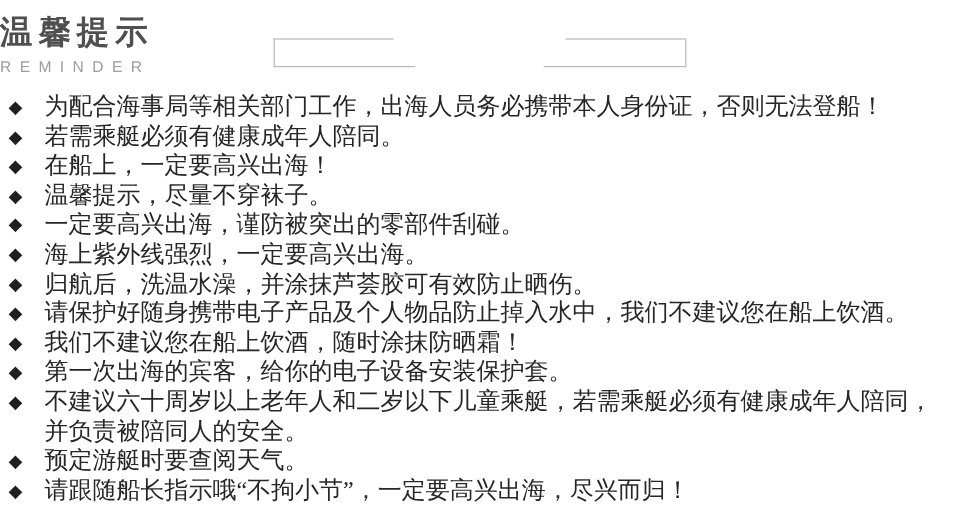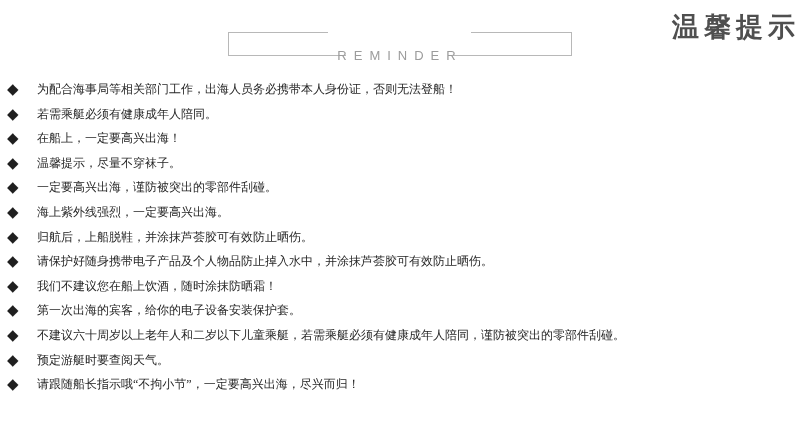--- a/index.html
+++ b/index.html
@@ -9,32 +9,32 @@
     height: 436px;
     background: #ffffff;
     overflow: hidden;
     font-family: "Liberation Serif", "DejaVu Serif", serif;
   }
   
   .header { position: absolute; top: 0; left: 0; width: 100%; height: 72px; }
   .title {
     position: absolute;
     top: 12px; left: 0; width: 100%;
-    text-align: right;
+    text-align: left;
     font-family: "Liberation Sans", "DejaVu Sans", sans-serif;
     font-size: 27px;
     font-weight: bold;
     letter-spacing: 5px;
     color: #4f4f4f;
     line-height: 30px;
   }
   .subtitle {
     position: absolute;
     top: 48px; left: 0; width: 100%;
-    text-align: center;
+    text-align: left;
     font-family: "Liberation Sans", "DejaVu Sans", sans-serif;
     font-size: 13px;
     letter-spacing: 7px;
     color: #9c9c9c;
     line-height: 15px;
   }
   .hline, .vline { position: absolute; background: #b8b8b8; }
   .hline { height: 1px; }
   .vline { width: 1px; }
   .line-top-left    { top: 32px; left: 228px; width: 100px; }
@@ -57,21 +57,21 @@
     padding-left: 7px;
     box-sizing: border-box;
     flex: 0 0 37px;
     font-family: "DejaVu Sans", sans-serif;
     font-size: 15px;
     line-height: 24.6px;
     color: #1f1f1f;
   }
   .txt {
     flex: 1;
-    font-size: 12px;
+    font-size: 20px;
     line-height: 24.6px;
     color: #262626;
   }
 </style>
 </head>
 <body>
 
 <div class="page">
 
   <div class="header">
@@ -105,37 +105,37 @@
     <li>
       <span class="bullet">◆</span>
       <span class="txt">一定要高兴出海，谨防被突出的零部件刮碰。</span>
     </li>
     <li>
       <span class="bullet">◆</span>
       <span class="txt">海上紫外线强烈，一定要高兴出海。</span>
     </li>
     <li>
       <span class="bullet">◆</span>
-      <span class="txt">归航后，上船脱鞋，并涂抹芦荟胶可有效防止晒伤。</span>
+      <span class="txt">归航后，洗温水澡，并涂抹芦荟胶可有效防止晒伤。</span>
     </li>
     <li>
       <span class="bullet">◆</span>
-      <span class="txt">请保护好随身携带电子产品及个人物品防止掉入水中，并涂抹芦荟胶可有效防止晒伤。</span>
+      <span class="txt">请保护好随身携带电子产品及个人物品防止掉入水中，我们不建议您在船上饮酒。</span>
     </li>
     <li>
       <span class="bullet">◆</span>
       <span class="txt">我们不建议您在船上饮酒，随时涂抹防晒霜！</span>
     </li>
     <li>
       <span class="bullet">◆</span>
       <span class="txt">第一次出海的宾客，给你的电子设备安装保护套。</span>
     </li>
     <li>
       <span class="bullet">◆</span>
-      <span class="txt">不建议六十周岁以上老年人和二岁以下儿童乘艇，若需乘艇必须有健康成年人陪同，谨防被突出的零部件刮碰。</span>
+      <span class="txt">不建议六十周岁以上老年人和二岁以下儿童乘艇，若需乘艇必须有健康成年人陪同，并负责被陪同人的安全。</span>
     </li>
     <li>
       <span class="bullet">◆</span>
       <span class="txt">预定游艇时要查阅天气。</span>
     </li>
     <li>
       <span class="bullet">◆</span>
       <span class="txt">请跟随船长指示哦“不拘小节”，一定要高兴出海，尽兴而归！</span>
     </li>
   </ul>

